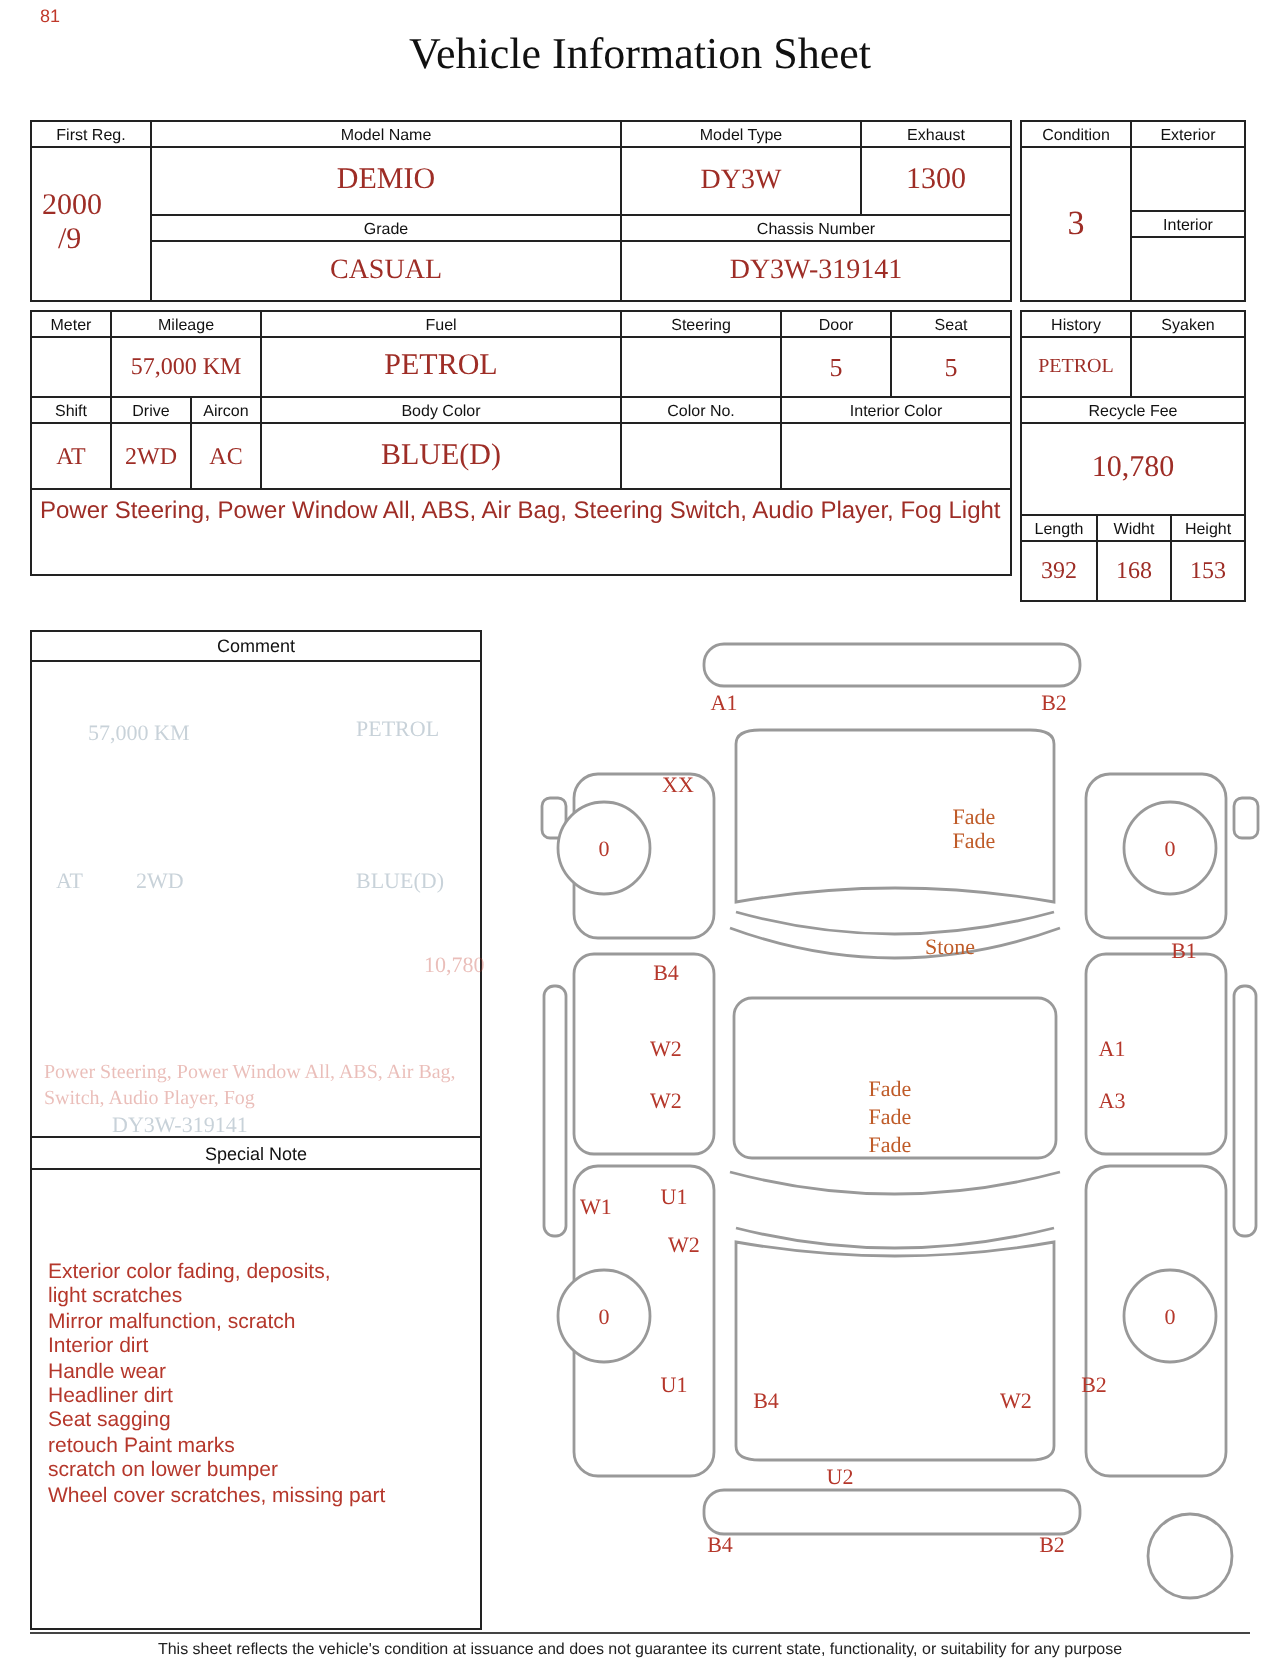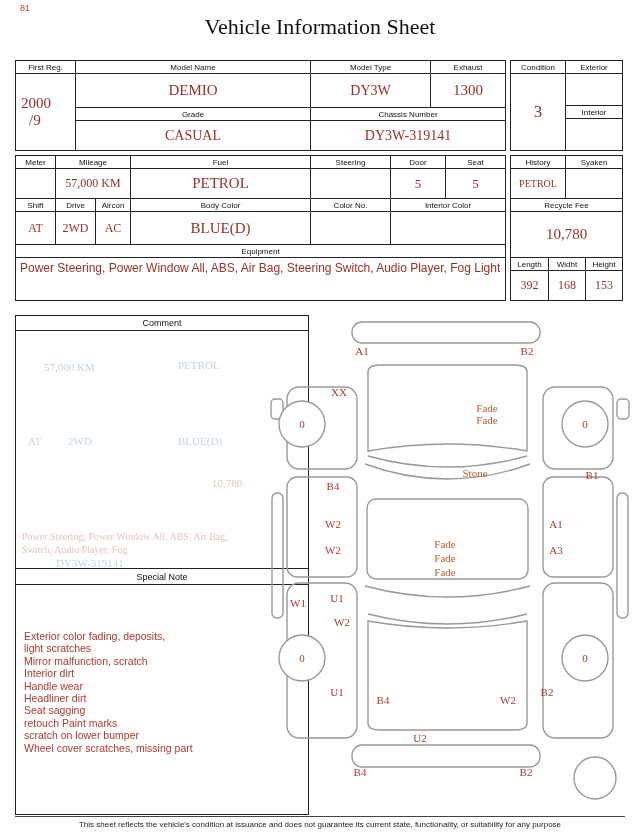--- a/index.html
+++ b/index.html
@@ -15,21 +15,21 @@
   td { border:1px solid #222; padding:0; text-align:center; vertical-align:middle; overflow:hidden;margin-left:31px; }
   .lbl { font-size:8px; color:#111; }
   .val { font-family:"Liberation Serif", serif; color:#9e2d26; }
   .s10{font-size:10px} .s12{font-size:12px} .s13{font-size:13px}
   .s14{font-size:14px} .s15{font-size:15px} .s17{font-size:17px}
   .firstreg { text-align:left; padding-left:5px; }
   .firstreg .fr2 { padding-left:8px; }
   .eq { font-family:"Liberation Sans", sans-serif; font-size:12px; color:#9e2d26;
         text-align:left; vertical-align:top; padding:2px 4px; line-height:16px; }
   
-  .comment-box { left:15px; top:315px; width:294px; height:500px; border:1px solid #222; background:#fff; }
+  .comment-box { left:15px; top:315px; width:226px; height:500px; border:1px solid #222; background:#fff; }
   .c-head { height:15px; line-height:15px; text-align:center; font-size:9px;
             border-bottom:1px solid #222; }
   .sn-head { position:absolute; top:252px; left:0; width:100%; height:17px; line-height:17px;
              text-align:center; font-size:9px; border-top:1px solid #222; border-bottom:1px solid #222; }
   #note-lines { position:absolute; top:274px; left:8px; right:2px;margin-top:40px; }
   .note-line { font-size:10.5px; line-height:12.4px; color:#b5372b; }
   #ghost-layer { position:absolute; top:15px; left:0; width:100%; height:237px; }
   .ghost { position:absolute; font-family:"Liberation Serif", serif; font-size:11px; white-space:nowrap; }
   .ghost.g { color:#7e95a6; opacity:.42; }
   .ghost.r { color:#c0392b; opacity:.32; }
@@ -141,23 +141,20 @@
       <td class="lbl">Color No.</td>
       <td class="lbl" colspan="2">Interior Color</td>
     </tr>
     <tr style="height:33px">
       <td class="val s12">AT</td>
       <td class="val s12">2WD</td>
       <td class="val s12">AC</td>
       <td class="val s15">BLUE(D)</td>
       <td></td>
       <td colspan="2"></td>
-    </tr>
-    <tr style="height:13px">
-      <td class="lbl" colspan="7">Equipment</td>
     </tr>
     <tr style="height:43px">
       <td class="eq" colspan="7">Power Steering, Power Window All, ABS, Air Bag, Steering Switch, Audio Player, Fog Light</td>
     </tr>
   </tbody>
     </table>
 
   <table style="left:510px;top:155px;width:112px">
     <colgroup>
         <col style="width:55px">

